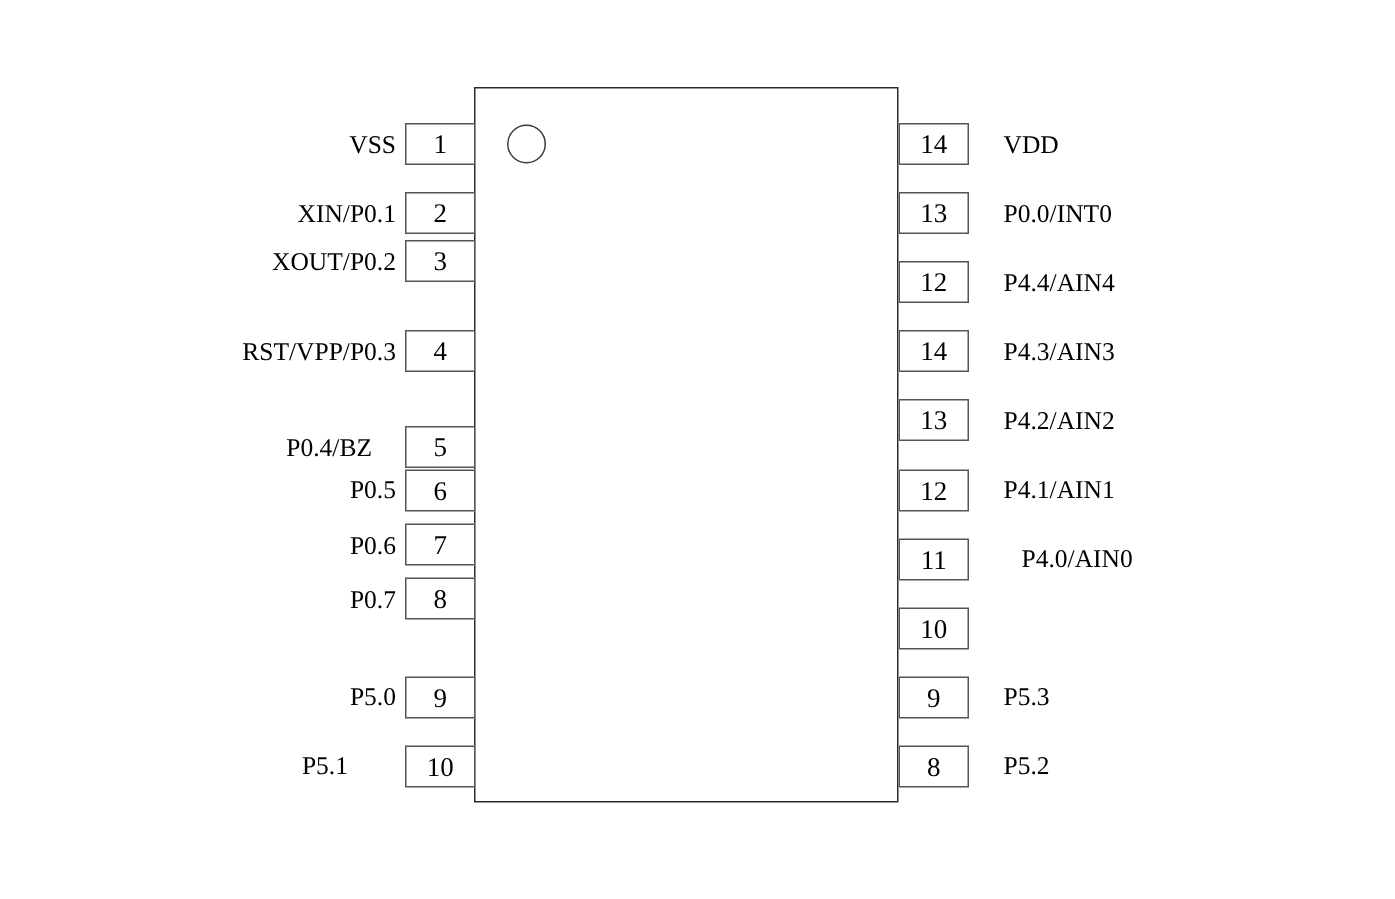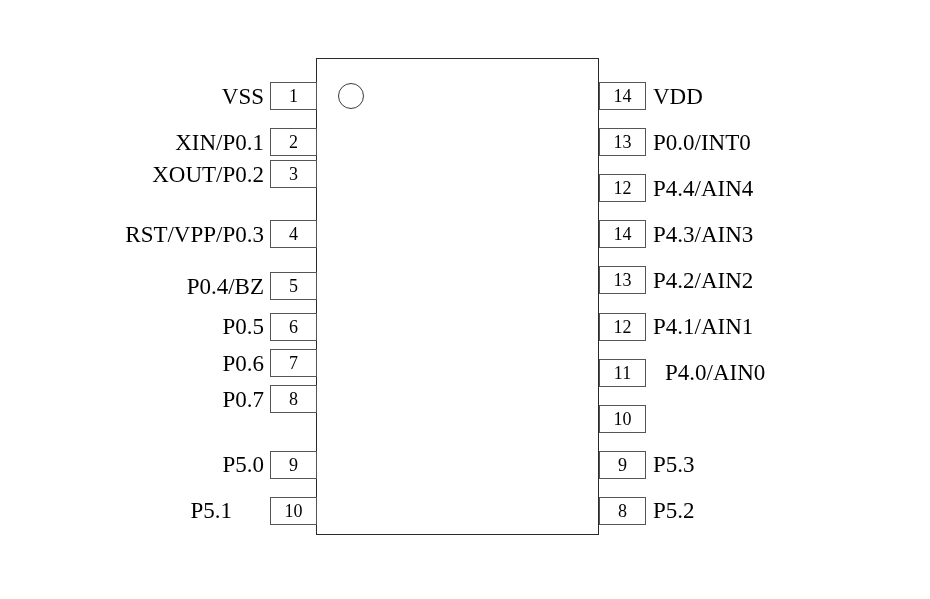--- a/index.html
+++ b/index.html
@@ -77,34 +77,34 @@
     display: flex;
     align-items: center;
     justify-content: center;
     font-size: 18px;
     line-height: 1;
     color: #000000;
     flex: 0 0 auto;
   }
 
   .pin-label {
-    font-size: 23px;
+    font-size: 17px;
     line-height: 1;
     color: #000000;
     white-space: nowrap;
     flex: 0 0 auto;
   }
 
   .pin-row.left .pin-label {
     margin-right: 6px;
     text-align: right;
   }
 
   .pin-row.right .pin-label {
-    margin-left: 7px;
+    margin-left: 23px;
     text-align: right;
   }
 </style>
 </head>
 <body>
 
 <div id="canvas">
 
   <div class="chip-body"></div>
   <div class="pin1-marker"></div>
@@ -119,21 +119,21 @@
         <div class="pin-box">2</div>
       </div>
       <div class="pin-row left" style="top: 160px;">
         <div class="pin-label">XOUT/P0.2</div>
         <div class="pin-box">3</div>
       </div>
       <div class="pin-row left" style="top: 220.3px;">
         <div class="pin-label">RST/VPP/P0.3</div>
         <div class="pin-box">4</div>
       </div>
-      <div class="pin-row left" style="top: 272px;">
+      <div class="pin-row left" style="top: 284px; gap: 16px;">
         <div class="pin-label">P0.4/BZ</div>
         <div class="pin-box">5</div>
       </div>
       <div class="pin-row left" style="top: 312.5px;">
         <div class="pin-label">P0.5</div>
         <div class="pin-box">6</div>
       </div>
       <div class="pin-row left" style="top: 349px; margin-left: 44px;">
         <div class="pin-label">P0.6</div>
         <div class="pin-box">7</div>

